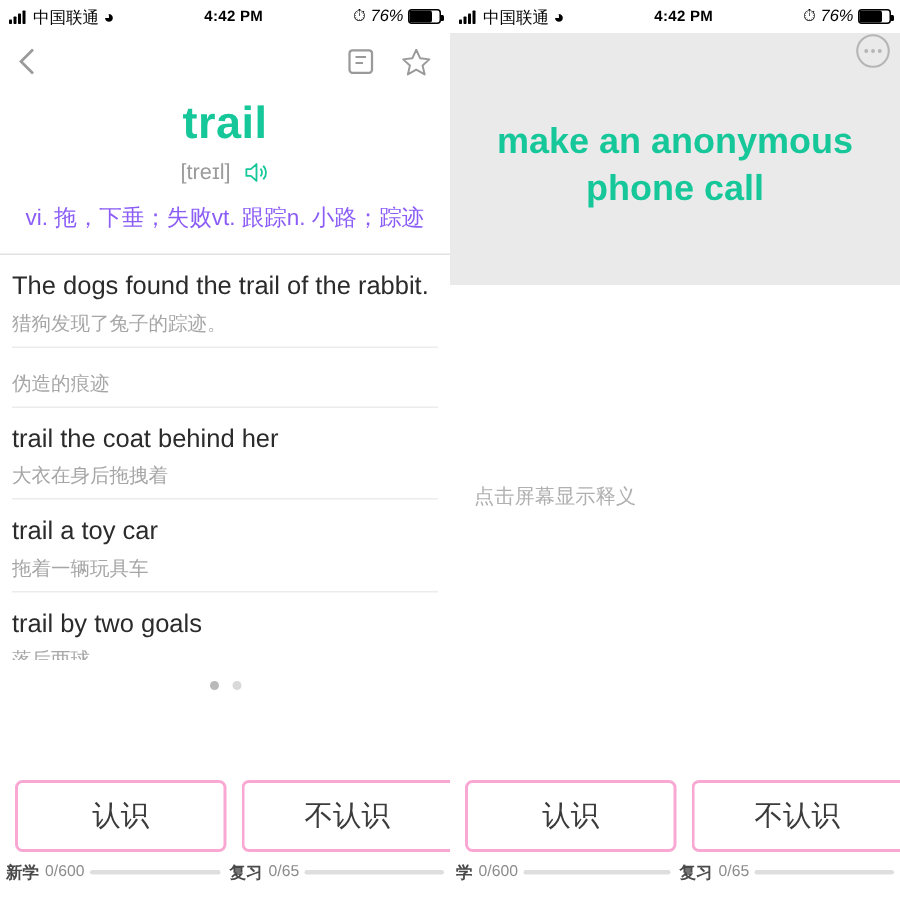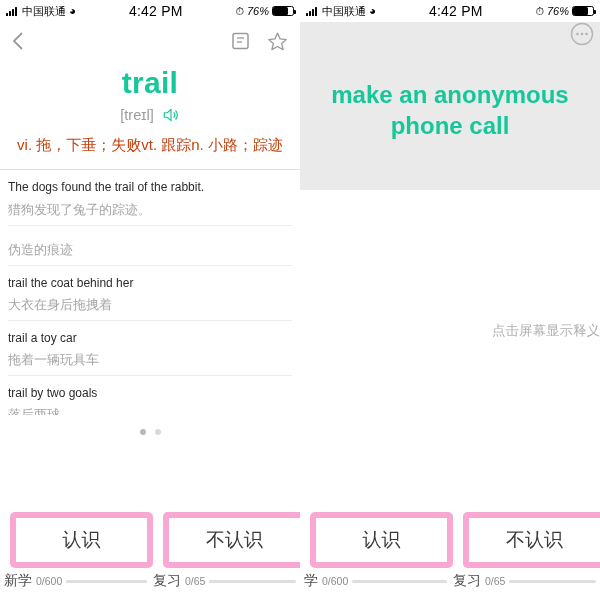--- a/index.html
+++ b/index.html
@@ -12,21 +12,21 @@
   .screens{display:flex;width:600px;height:600px;}
   .screen{width:300px;height:600px;position:relative;overflow:hidden;background:#fff;}
 
   
   .statusbar{
     height:22px;display:flex;align-items:center;
     font-size:11.5px;color:#000;padding:0 6px;box-sizing:border-box;
     background:#fff;
   }
   .sb-left{display:flex;align-items:center;gap:3px;white-space:nowrap;}
-  .sb-center{flex:1;text-align:center;font-weight:normal;font-size:14px;letter-spacing:.2px;}
+  .sb-center{flex:1;text-align:center;font-weight:bold;font-size:10px;letter-spacing:.2px;}
   .sb-right{display:flex;align-items:center;gap:3px;white-space:nowrap;}
   .sig{display:inline-block;width:13px;height:9px;position:relative;}
   .sig i{position:absolute;bottom:0;width:2px;background:#000;border-radius:.5px;}
   .sig i:nth-child(1){left:0;height:3px;}
   .sig i:nth-child(2){left:3px;height:5px;}
   .sig i:nth-child(3){left:6px;height:7px;}
   .sig i:nth-child(4){left:9px;height:9px;}
   .carrier{font-size:11px;}
   .wifi{font-size:12px;line-height:1;}
   .alarm{font-size:11px;}
@@ -39,65 +39,65 @@
   .navbar{height:38px;display:flex;align-items:center;justify-content:space-between;padding:0 12px;box-sizing:border-box;background:#fff;}
   .nav-icons{display:flex;align-items:center;gap:16px;}
   .ico{color:#9a9a9a;display:inline-flex;align-items:center;justify-content:center;}
 
   
   .word-head{background:#fff;text-align:center;padding-top:6px;}
   .word{font-size:30px;font-weight:bold;color:#16c79a;letter-spacing:.3px;}
   .phon-row{display:flex;align-items:center;justify-content:center;gap:8px;margin-top:6px;}
   .phon{color:#9b9b9b;font-size:14.5px;}
   .defs{
-    font-size:15px;color:#c2410c;
+    font-size:15px;color:#8b5cf6;
     padding:12px 4px 14px 4px;text-align:center;white-space:nowrap;overflow:hidden;
   }
   .divider{height:1px;background:#e2e2e2;}
 
   
   .examples{padding:0 8px;}
   .ex{padding:10px 0 6px 0;border-bottom:1px solid #ececec;}
-  .ex-en{font-size:12px;color:#2b2b2b;line-height:1.25;}
+  .ex-en{font-size:17px;color:#2b2b2b;line-height:1.25;}
   .ex-cn{font-size:13px;color:#a6a6a6;margin-top:5px;}
   .ex.first .ex-en{line-height:1.3;}
 
   .dots{display:flex;justify-content:center;gap:9px;padding:8px 0 6px 0;}
   .dot{width:6px;height:6px;border-radius:50%;background:#d9d9d9;}
   .dot.active{background:#b9b9b9;}
 
   
   .answers{position:absolute;left:0;right:0;bottom:32px;display:flex;gap:10px;padding:0 10px;box-sizing:border-box;}
   .ans{
-    flex:1;height:44px;border:6px solid #f9a8d4;border-radius:5px;background:#fff;
+    flex:1;height:44px;border:2px solid #f9a8d4;border-radius:5px;background:#fff;
     display:flex;align-items:center;justify-content:center;
     font-size:19px;color:#3b3b3b;
   }
   .ans.right{margin-right:-10px;border-radius:5px 0 0 5px;border-right:none;}
 
   
   .bottom{position:absolute;left:0;right:0;bottom:0;height:30px;background:#fff;}
   .prog-row{display:flex;align-items:center;height:22px;padding:0 4px;box-sizing:border-box;gap:6px;}
   .prog-item{display:flex;align-items:center;gap:4px;flex:1;}
-  .prog-label{font-size:14px;color:#4a4a4a;white-space:nowrap;}
+  .prog-label{font-size:11px;color:#4a4a4a;white-space:nowrap;font-weight:bold;}
   .prog-count{font-size:10.5px;color:#8c8c8c;white-space:nowrap;}
   .bar{height:3px;background:#dedede;border-radius:2px;width:100%;position:relative;overflow:hidden;}
   .bar span{position:absolute;left:0;top:0;bottom:0;background:#16c79a;width:0%;}
 
   
   .ans-head{
     background:#eaeaea;height:168px;box-sizing:border-box;
     display:flex;align-items:flex-start;justify-content:center;padding-top:34px;
   }
   .ans-phrase{
     color:#16c79a;font-size:24px;font-weight:bold;text-align:center;line-height:1.28;
     padding:0 10px;
   }
   .tap-hint{
-    position:absolute;top:322px;left:4px;right:0;text-align:right;
+    position:absolute;top:322px;left:16px;right:0;text-align:left;
     font-size:13.5px;color:#b0b0b0;
   }
   .ex-cn.clip{height:9px;overflow:hidden;display:block;}
 </style>
 </head>
 <body>
 
 <div class="screens">
 
   <div class="screen">

